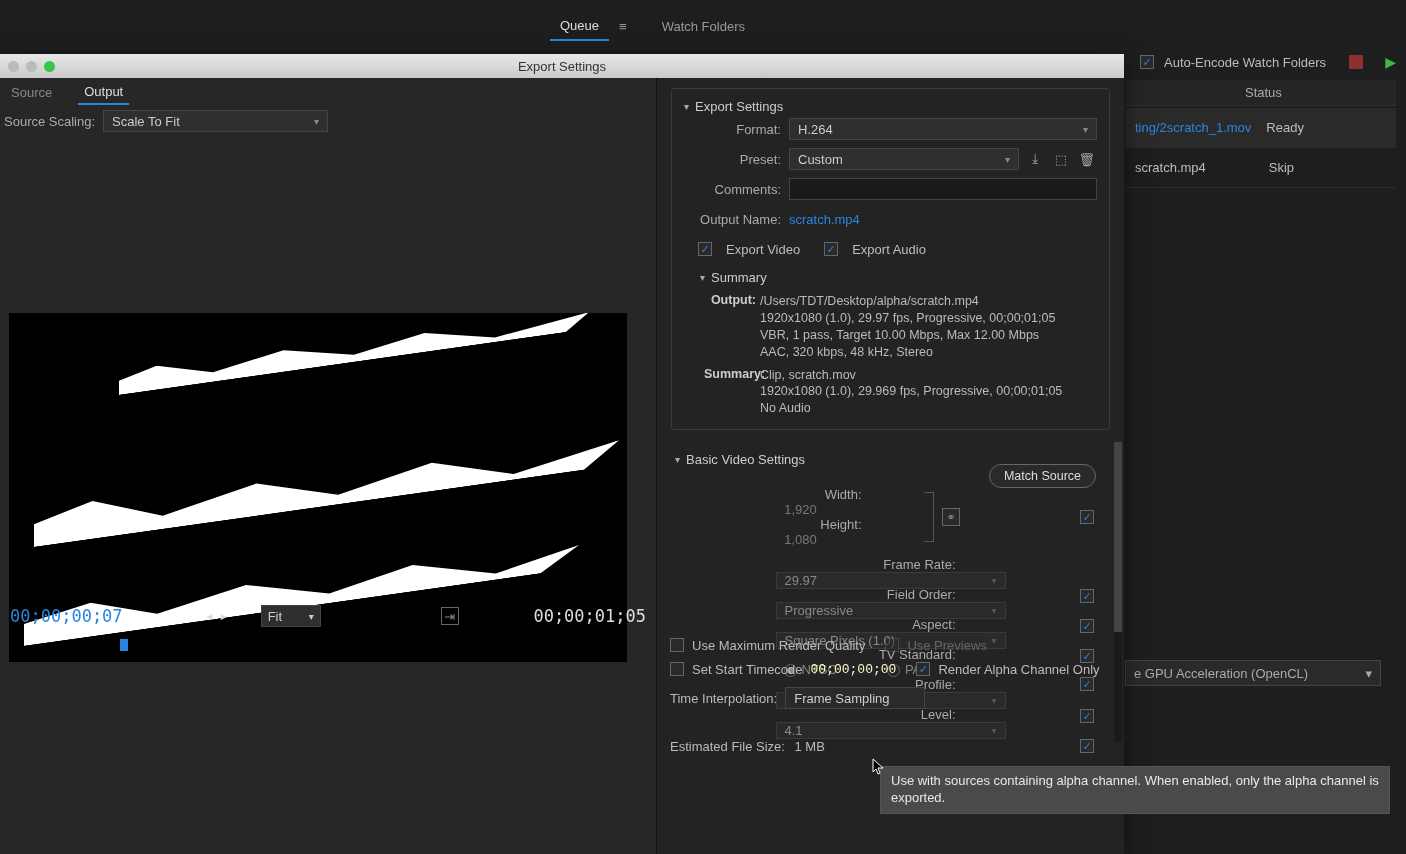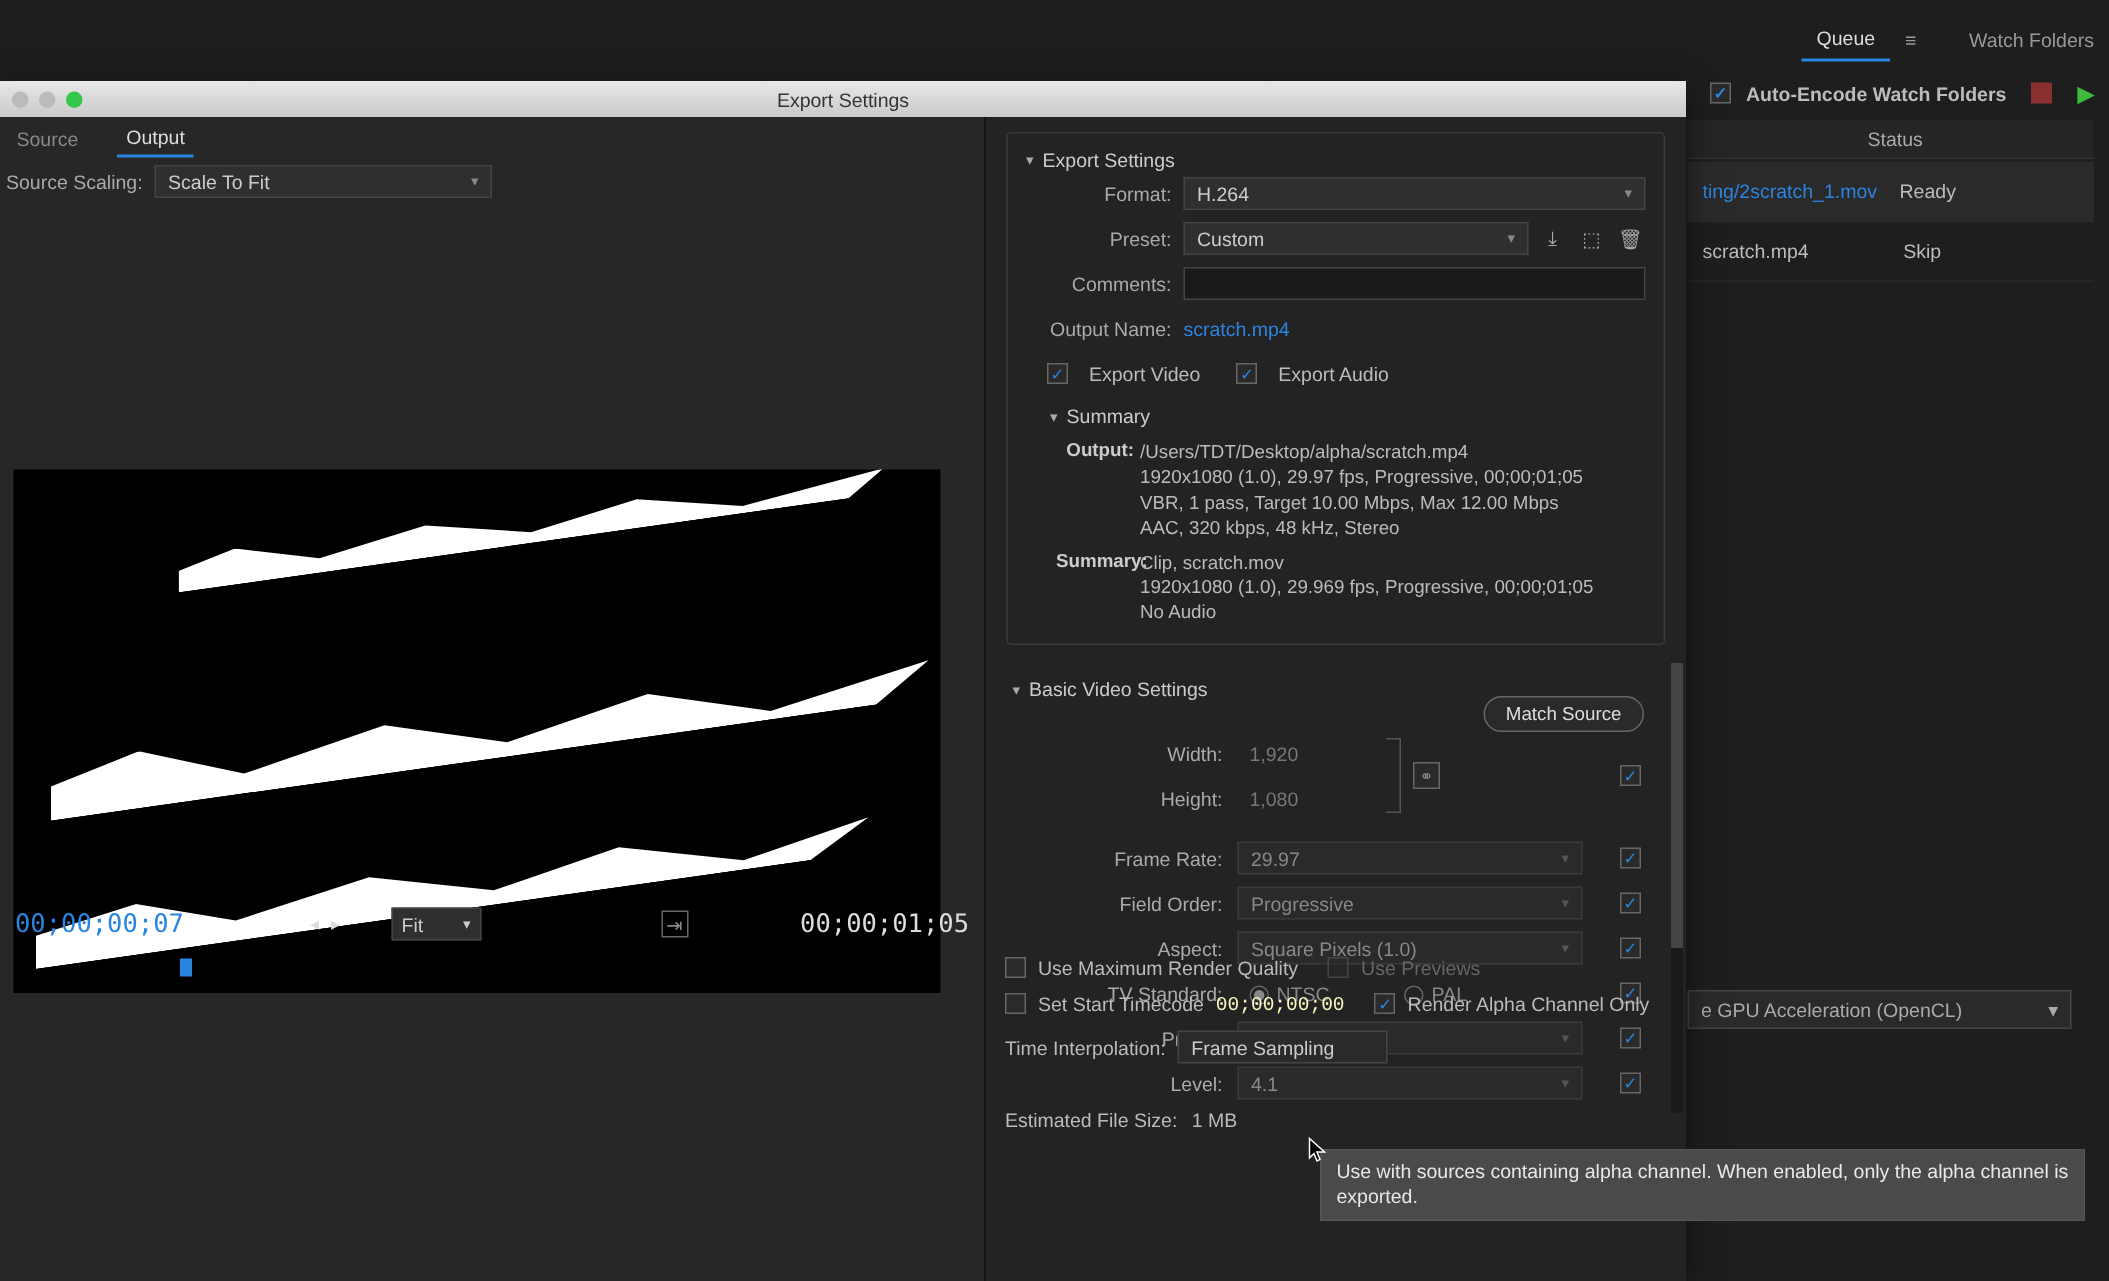--- a/index.html
+++ b/index.html
@@ -1,21 +1,21 @@
 <!DOCTYPE html>
 <html><head>
 <meta charset="utf-8">
 <style>
 * { margin: 0; padding: 0; box-sizing: border-box; font-family: -apple-system, BlinkMacSystemFont, "Segoe UI", sans-serif; }
 body { background: #1e1e1e; color: #bcbcbc; font-size: 13px; width: 1406px; height: 854px; overflow: hidden; position: relative; }
-.app-tabs { height: 42px; background: #1e1e1e; display: flex; align-items: center; padding-left: 550px; gap: 25px; border-top: 10px solid #1e1e1e; justify-content: flex-end; }
+.app-tabs { height: 42px; background: #1e1e1e; display: flex; align-items: center; padding-left: 550px; gap: 25px; border-top: 10px solid #1e1e1e; }
 .app-tab { padding: 6px 10px; color: #999; cursor: pointer; }
 .app-tab.active { color: #ddd; border-bottom: 2px solid #2a85e0; }
 .app-tab-menu { color: #999; margin-left: -15px; }
-.queue-header { position: absolute; top: 42px; left: 1125px; right: 10px; height: 40px; display: flex; align-items: center; gap: 10px; padding-left: 15px; font-weight: bold; }
+.queue-header { position: absolute; top: 42px; left: 1125px; right: 10px; height: 40px; display: flex; align-items: center; gap: 10px; padding-left: 15px; }
 .checkbox { width: 14px; height: 14px; border: 1px solid #666; background: #2a2a2a; display: inline-flex; align-items: center; justify-content: center; cursor: pointer; }
 .checkbox.checked::after { content: "✓"; color: #2a85e0; font-size: 11px; }
 .status-header { position: absolute; top: 80px; left: 1125px; right: 10px; height: 26px; background: #252525; display: flex; align-items: center; padding-left: 120px; color: #aaa; border-bottom: 1px solid #333; }
 .queue-rows { position: absolute; top: 108px; left: 1125px; right: 10px; }
 .queue-row { height: 40px; display: flex; align-items: center; padding: 0 10px; gap: 15px; border-bottom: 1px solid #2a2a2a; }
 .queue-row.active { background: #2a2a2a; }
 .link-text { color: #2a85e0; cursor: pointer; }
 .play-icon { color: #3fba3f; font-size: 14px; margin-left: auto; }
 .stop-icon { width: 14px; height: 14px; background: #8a3030; margin-left: auto; }
 .renderer-dropdown { position: absolute; top: 660px; left: 1125px; right: 25px; height: 26px; background: #2a2a2a; border: 1px solid #444; display: flex; align-items: center; padding: 0 8px; color: #aaa; }
@@ -67,21 +67,21 @@
 .summary-label { width: 52px; text-align: right; font-weight: 600; color: #ccc; margin-right: 4px; }
 .summary-text { flex: 1; line-height: 1.35; }
 
 .tabs-row { display: flex; gap: 24px; padding: 8px 18px 4px; border-bottom: 1px solid #333; }
 .settings-tab { color: #999; cursor: pointer; padding: 4px 2px; }
 .settings-tab.active { color: #ddd; border-bottom: 2px solid #2a85e0; }
 
 .video-panel { padding: 12px 18px 8px; position: relative; }
 .panel-title { font-size: 13px; color: #ccc; display: flex; align-items: center; gap: 6px; margin-bottom: 10px; }
 .match-btn { position: absolute; right: 28px; top: 24px; padding: 4px 14px; border: 1px solid #666; border-radius: 12px; background: #2a2a2a; color: #ddd; cursor: pointer; font-size: 12.5px; }
-.vrow { display: flex; align-items: center; height: 30px; }
+.vrow { display: flex; align-items: center; height: 30px; flex-direction: column; }
 .vlabel { width: 150px; text-align: right; color: #aaa; padding-right: 10px; }
 .vvalue { flex: 1; color: #888; padding-left: 8px; }
 .vvalue.disabled { color: #777; }
 .vdd { height: 22px; background: #2a2a2a; border: 1px solid #3a3a3a; display: flex; align-items: center; padding: 0 8px; width: 230px; color: #888; }
 .vdd::after { content: "▾"; margin-left: auto; font-size: 10px; color: #555; }
 .vcheck { width: 14px; height: 14px; margin-left: auto; margin-right: 12px; }
 .radio { width: 13px; height: 13px; border: 1px solid #666; border-radius: 50%; display: inline-block; margin-right: 5px; vertical-align: middle; }
 .radio.sel::after { content: ""; display: block; width: 7px; height: 7px; background: #888; border-radius: 50%; margin: 2px; }
 .radio-group { display: flex; gap: 50px; align-items: center; width: 230px; color: #888; padding-left: 8px; }
 .bracket { width: 10px; height: 50px; border: 1px solid #555; border-left: none; margin-left: 6px; }

